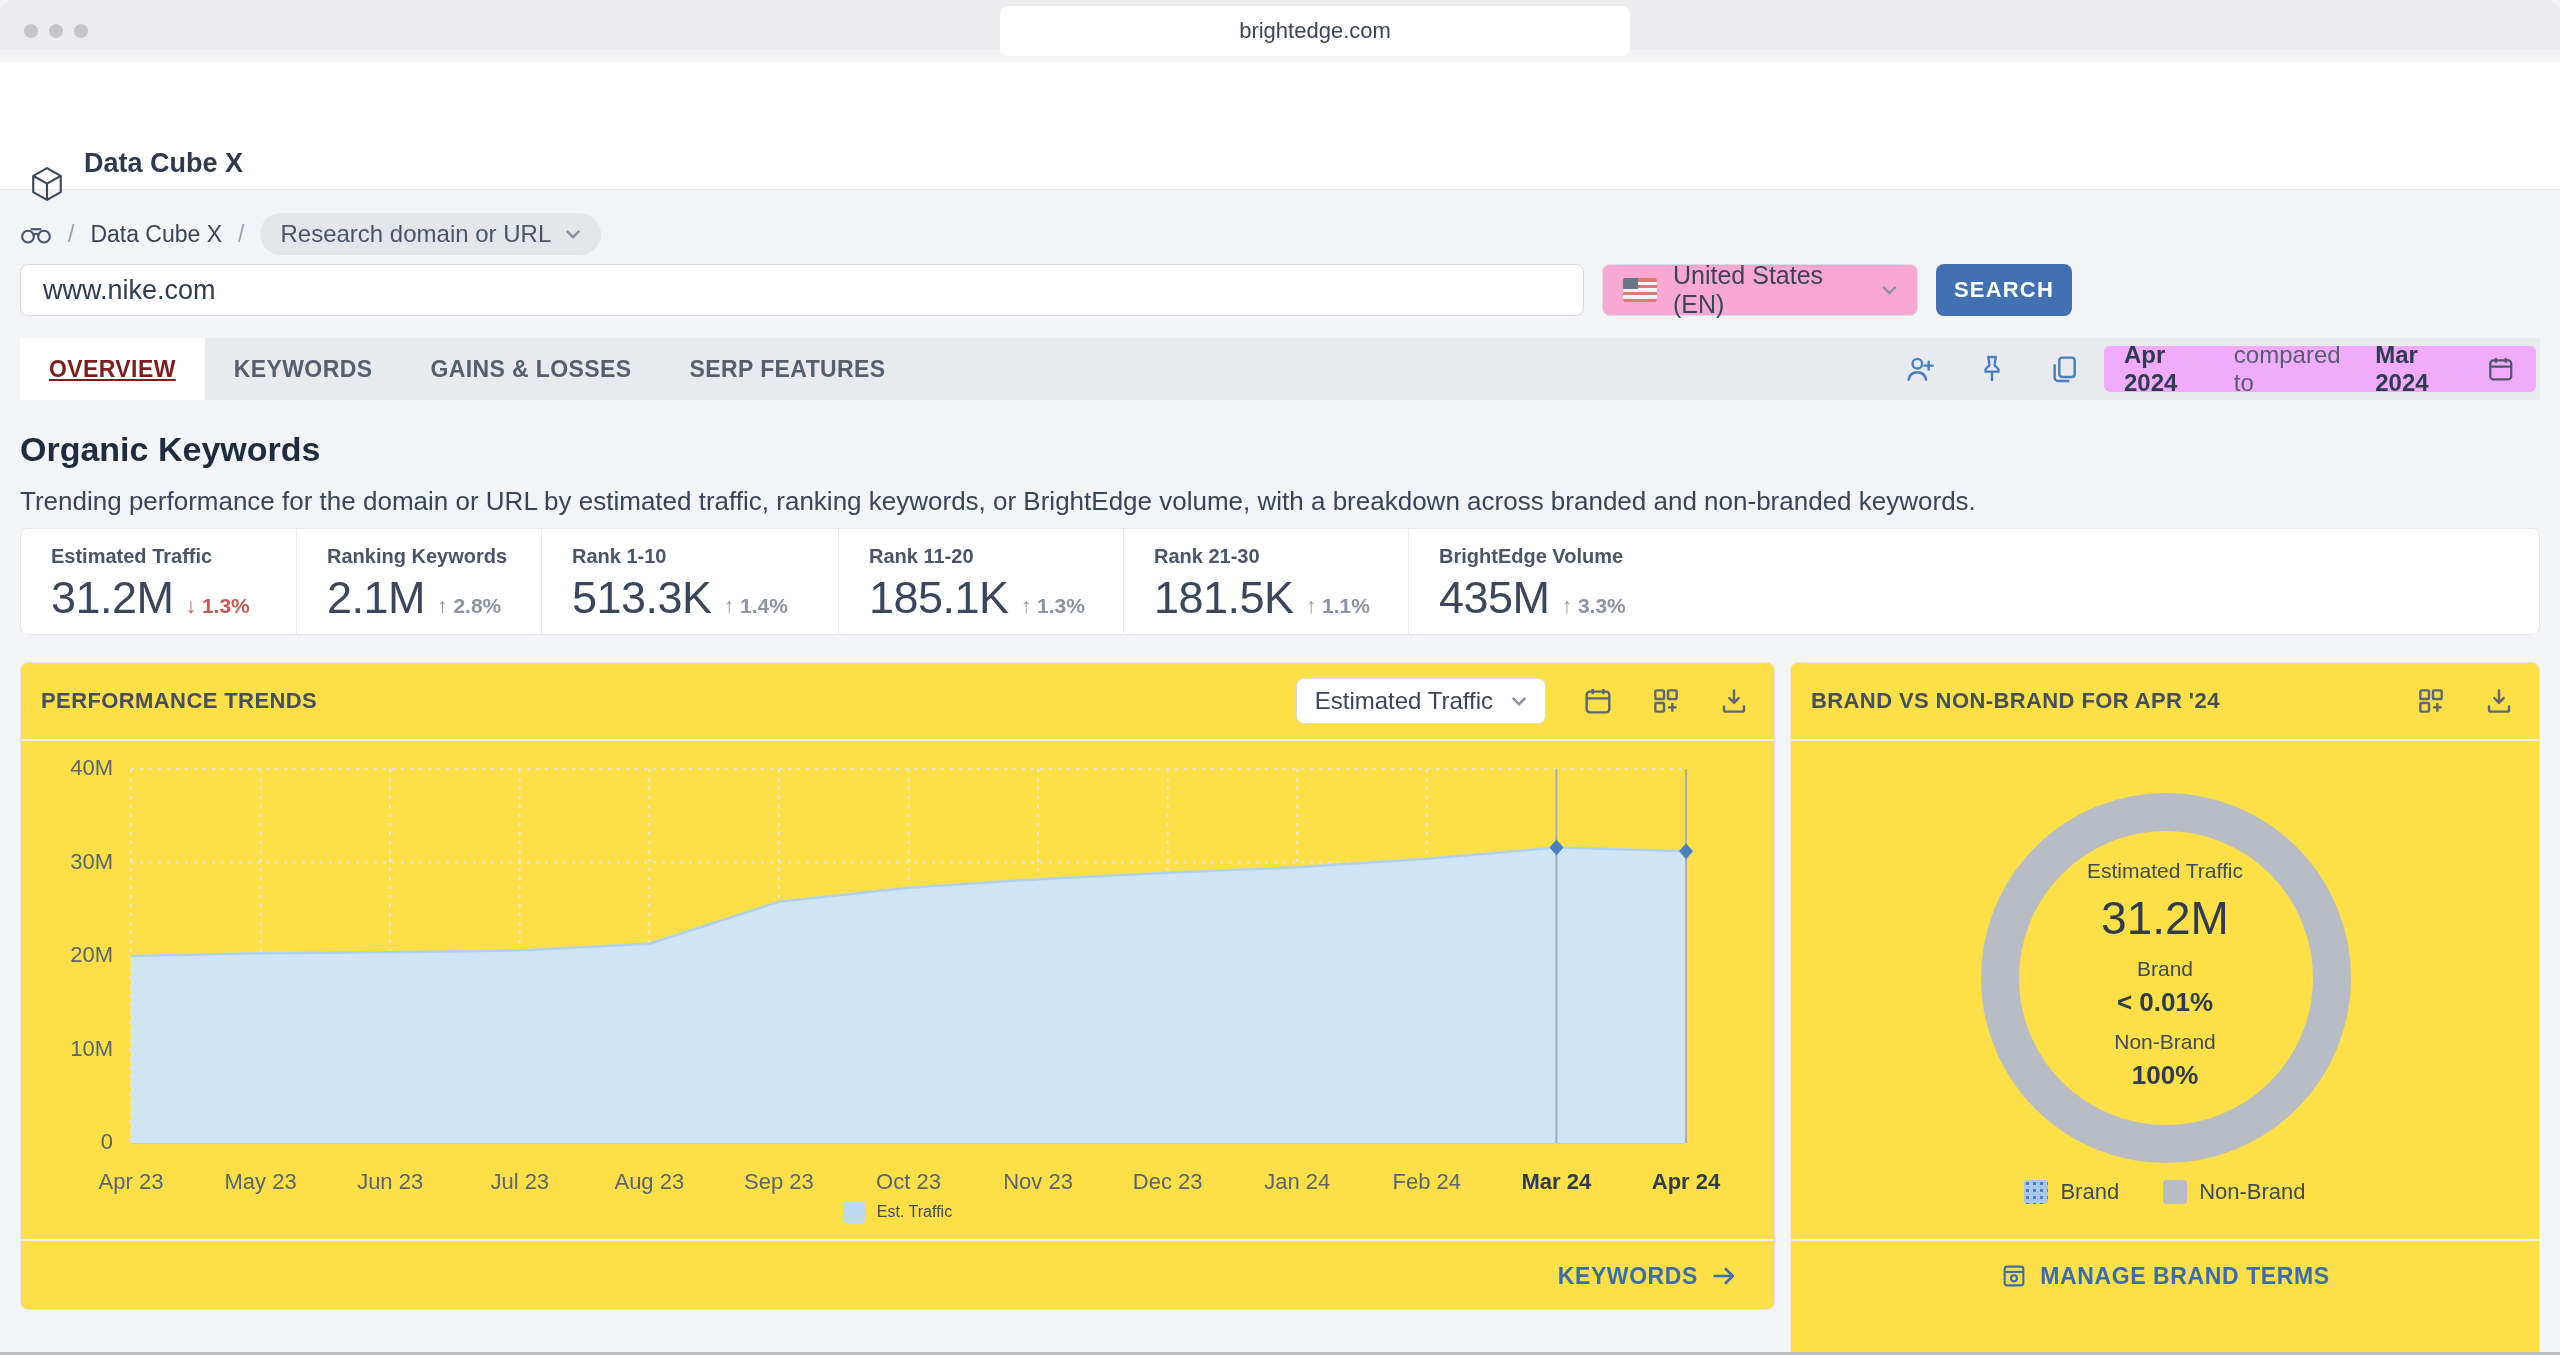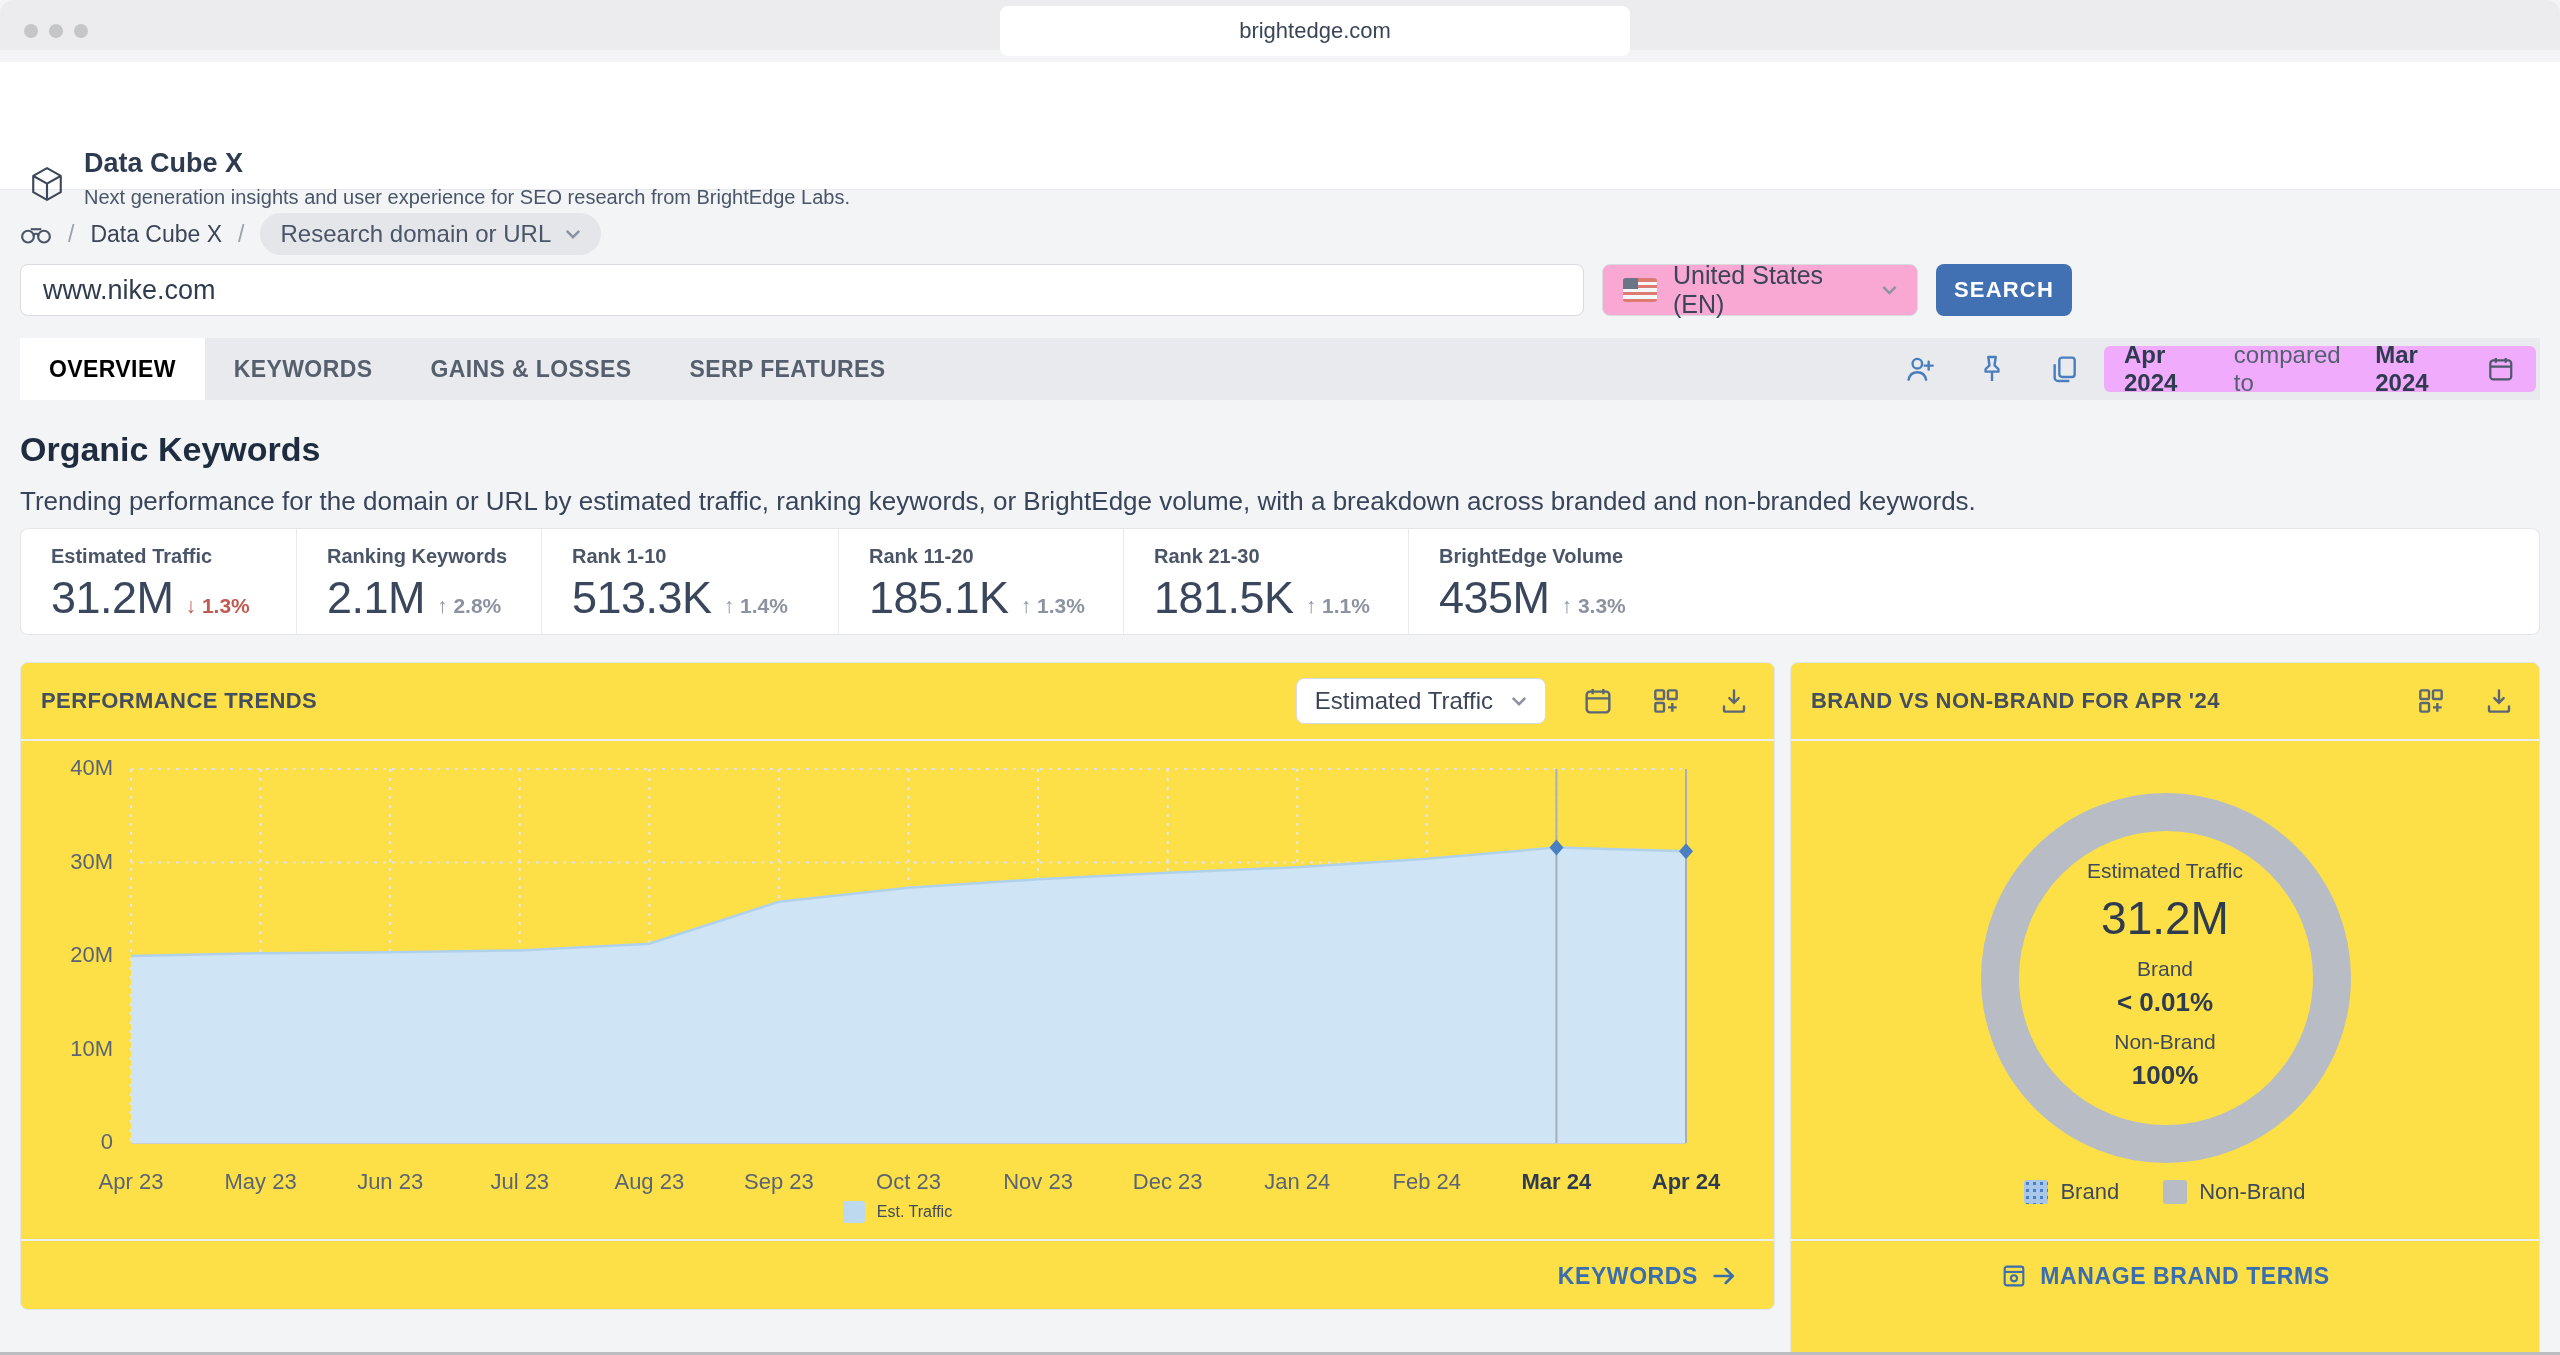--- a/index.html
+++ b/index.html
@@ -38,21 +38,21 @@
           background:repeating-linear-gradient(#dd7a72 0 3.5px, #f5f6f8 3.5px 7px); }
   .flag:before { content:""; position:absolute; left:0; top:0; width:15px; height:11px; background:#6b7588; }
   .country-box .chev { margin-left:auto; }
   .search-btn { width:136px; height:52px; background:#4171b3; border:none; border-radius:8px; color:#fff;
                 font-family:"Liberation Sans",sans-serif; font-size:22px; font-weight:700; letter-spacing:1.2px; cursor:pointer; }
 
   
   .tab-strip { position:absolute; left:20px; top:338px; width:2520px; height:62px; background:#e8eaee; display:flex; align-items:center; }
   .tab { height:62px; display:flex; align-items:center; padding:0 29px; font-size:23px; font-weight:600; letter-spacing:0.4px;
          color:#555f6d; cursor:pointer; }
-  .tab.active { background:#ffffff; color:#000000; }
+  .tab.active { background:#ffffff; color:#7f1d1d;text-decoration:underline; }
   .strip-icons { margin-left:auto; display:flex; align-items:center; gap:40px; margin-right:24px; color:#4a7dbd; }
   .strip-icons .sicon { width:32px; height:32px; cursor:pointer; }
   .date-box { width:432px; height:46px; background:#f0abfc; border-radius:6px; margin-right:4px; display:flex; align-items:center;
               gap:10px; padding:0 20px; font-size:24px; color:#55606f; }
   .date-box b { color:#2f3b4e; }
   .date-box .cal { width:30px; height:30px; margin-left:auto; color:#4d586a; }
 
   
   .section-title { position:absolute; left:20px; top:430px; font-size:34px; font-weight:700; color:#1f2c3f; }
   .section-desc  { position:absolute; left:20px; top:486px; font-size:26px; color:#38445a; }
@@ -126,21 +126,20 @@
   </div>
 </div>
 
 <div class="app-header">
   <svg class="cube" viewBox="0 0 32 34" fill="none" stroke="currentColor" stroke-width="2" stroke-linejoin="round">
     <path d="M16 2 29 9.3v15.4L16 32 3 24.7V9.3z"></path>
       <path d="M3.6 9.7 16 16.6l12.4-6.9"></path>
       <path d="M16 16.6V31"></path>
   </svg>
   <div class="app-title">Data Cube X</div>
-  <div class="app-subtitle">Next generation insights and user experience for SEO research from BrightEdge Labs.</div>
 </div>
 
 <div class="breadcrumb">
   <svg class="binocs" viewBox="0 0 30 20" fill="none" stroke="currentColor" stroke-width="2">
     <circle cx="7.5" cy="12.5" r="5.5"></circle>
       <circle cx="22.5" cy="12.5" r="5.5"></circle>
       <path d="M10 5.5h10"></path>
       <path d="M12.8 12a2.2 2.2 0 0 1 4.4 0"></path>
   </svg>
   <span class="sep">/</span>

